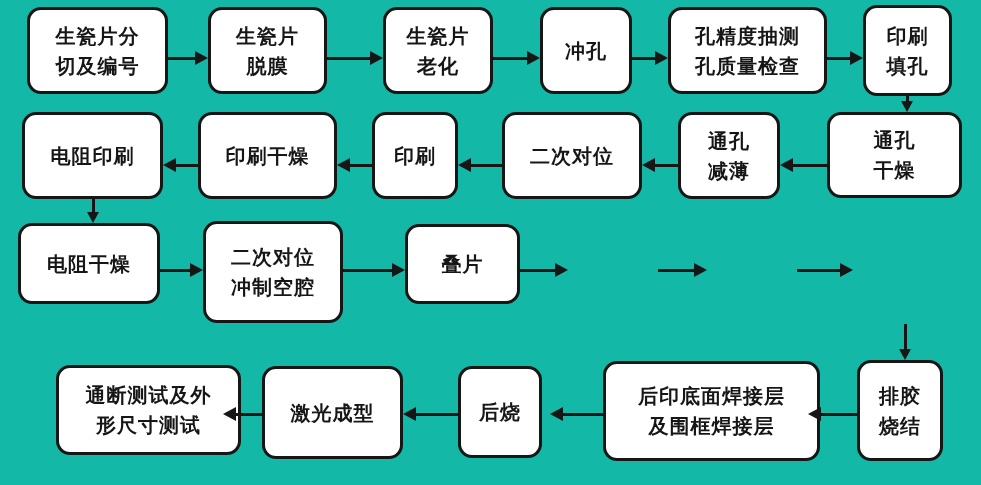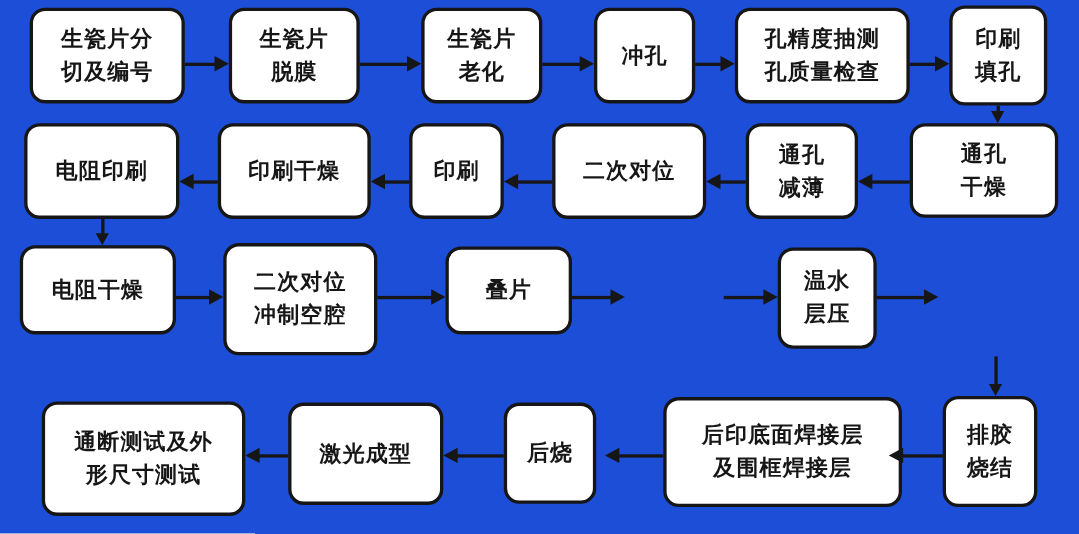--- a/index.html
+++ b/index.html
@@ -1,19 +1,19 @@
 <!DOCTYPE html>
 <html><head>
 <meta charset="utf-8">
 <style>
   html, body { margin:0; padding:0; background:#ffffff; }
   .canvas {
     position:relative;
     width:981px; height:485px;
-    background:#1d4ed8;
+    background:#14b8a6;
     font-family:"Liberation Serif","DejaVu Serif",serif;
     overflow:hidden;
   }
   .box {
     position:absolute;
     box-sizing:border-box;
     border:3px solid #161616;
     border-radius:14px;
     background:#ffffff;
     color:#161616;
@@ -97,32 +97,30 @@
   <div class="arr left" style="left:458px;top:165px;width:44px"></div>
   <div class="arr left" style="left:337px;top:165px;width:35px"></div>
   <div class="arr left" style="left:163px;top:165px;width:35px"></div>
 
   <div class="arr down" style="left:93px;top:199px;height:24px"></div>
 
   <div class="box" style="left:18px;top:223px;width:142px;height:81px">电阻干燥</div>
   <div class="box" style="left:203px;top:221px;width:140px;height:102px">二次对位
 冲制空腔</div>
   <div class="box" style="left:405px;top:224px;width:115px;height:80px">叠片</div>
-  <div class="box" style="left:707px;top:225px;width:90px;height:92px">温水
-层压</div>
 
   <div class="arr right" style="left:160px;top:270px;width:43px"></div>
   <div class="arr right" style="left:343px;top:270px;width:62px"></div>
   <div class="arr right" style="left:520px;top:270px;width:48px"></div>
   <div class="arr right" style="left:658px;top:270px;width:49px"></div>
   <div class="arr right" style="left:797px;top:270px;width:56px"></div>
 
   <div class="arr down" style="left:905px;top:324px;height:36px"></div>
 
-  <div class="box" style="left:38px;top:365px;width:185px;height:104px">通断测试及外
+  <div class="box" style="left:56px;top:365px;width:185px;height:90px">通断测试及外
 形尺寸测试</div>
   <div class="box" style="left:262px;top:366px;width:141px;height:93px">激光成型</div>
   <div class="box" style="left:458px;top:366px;width:84px;height:92px">后烧</div>
   <div class="box" style="left:603px;top:361px;width:217px;height:100px">后印底面焊接层
 及围框焊接层</div>
   <div class="box" style="left:857px;top:360px;width:86px;height:101px">排胶
 烧结</div>
 
   <div class="arr left" style="left:808px;top:414px;width:49px"></div>
   <div class="arr left" style="left:550px;top:414px;width:53px"></div>

